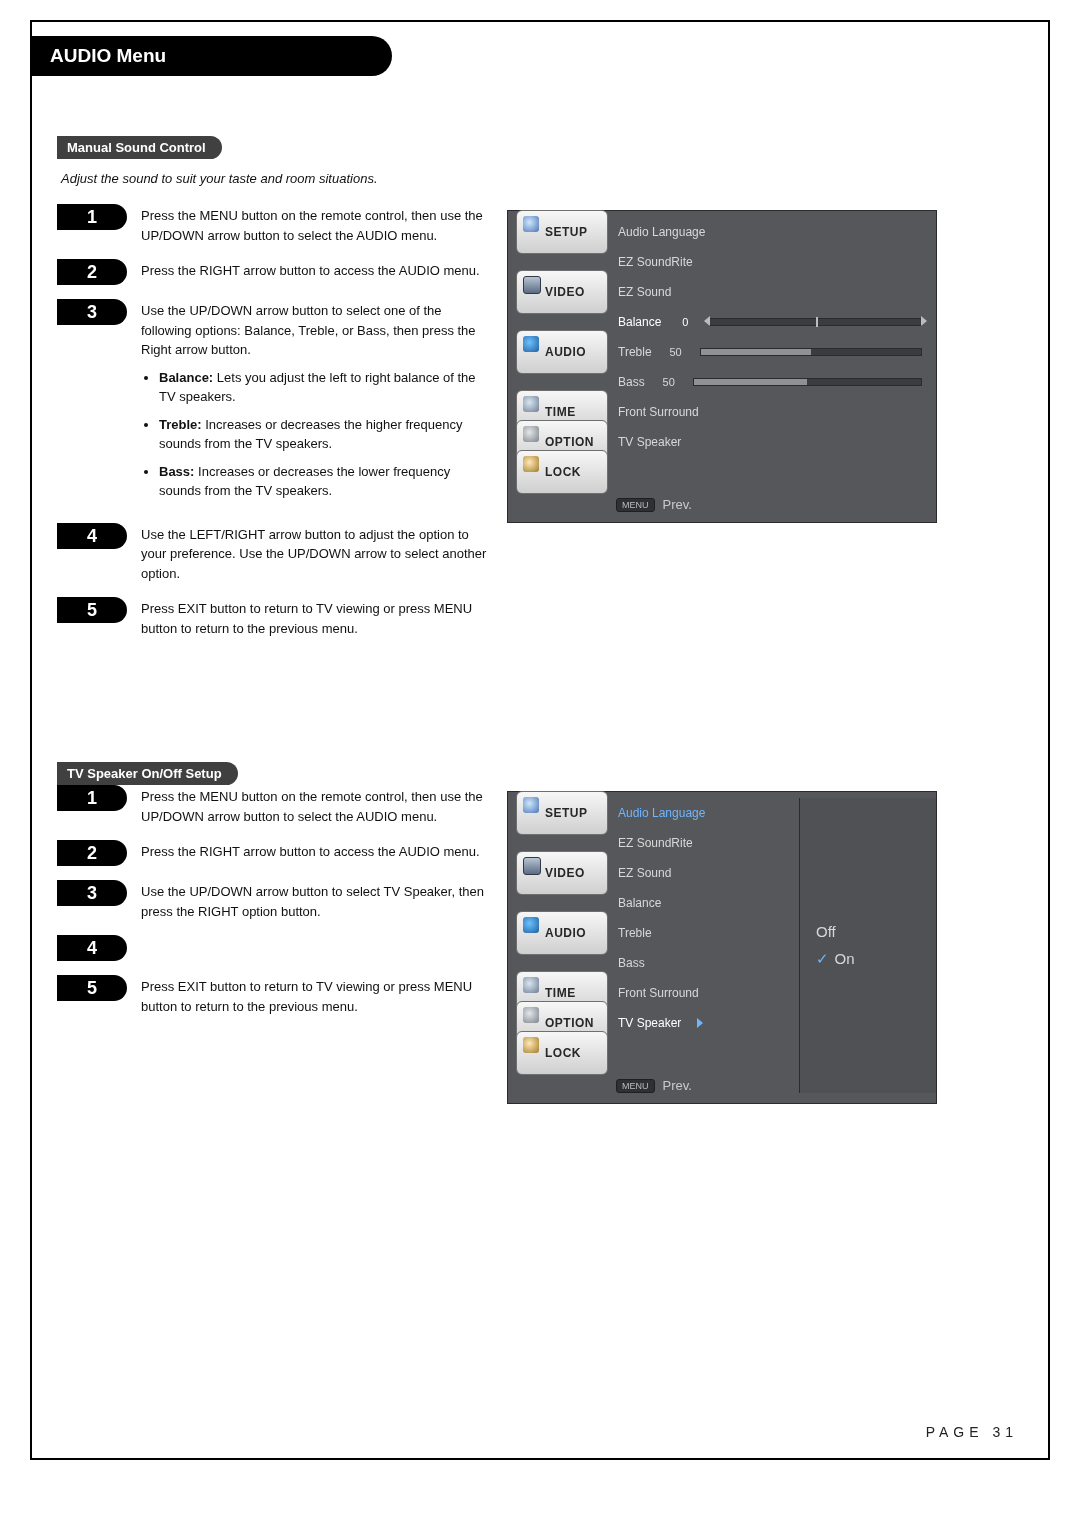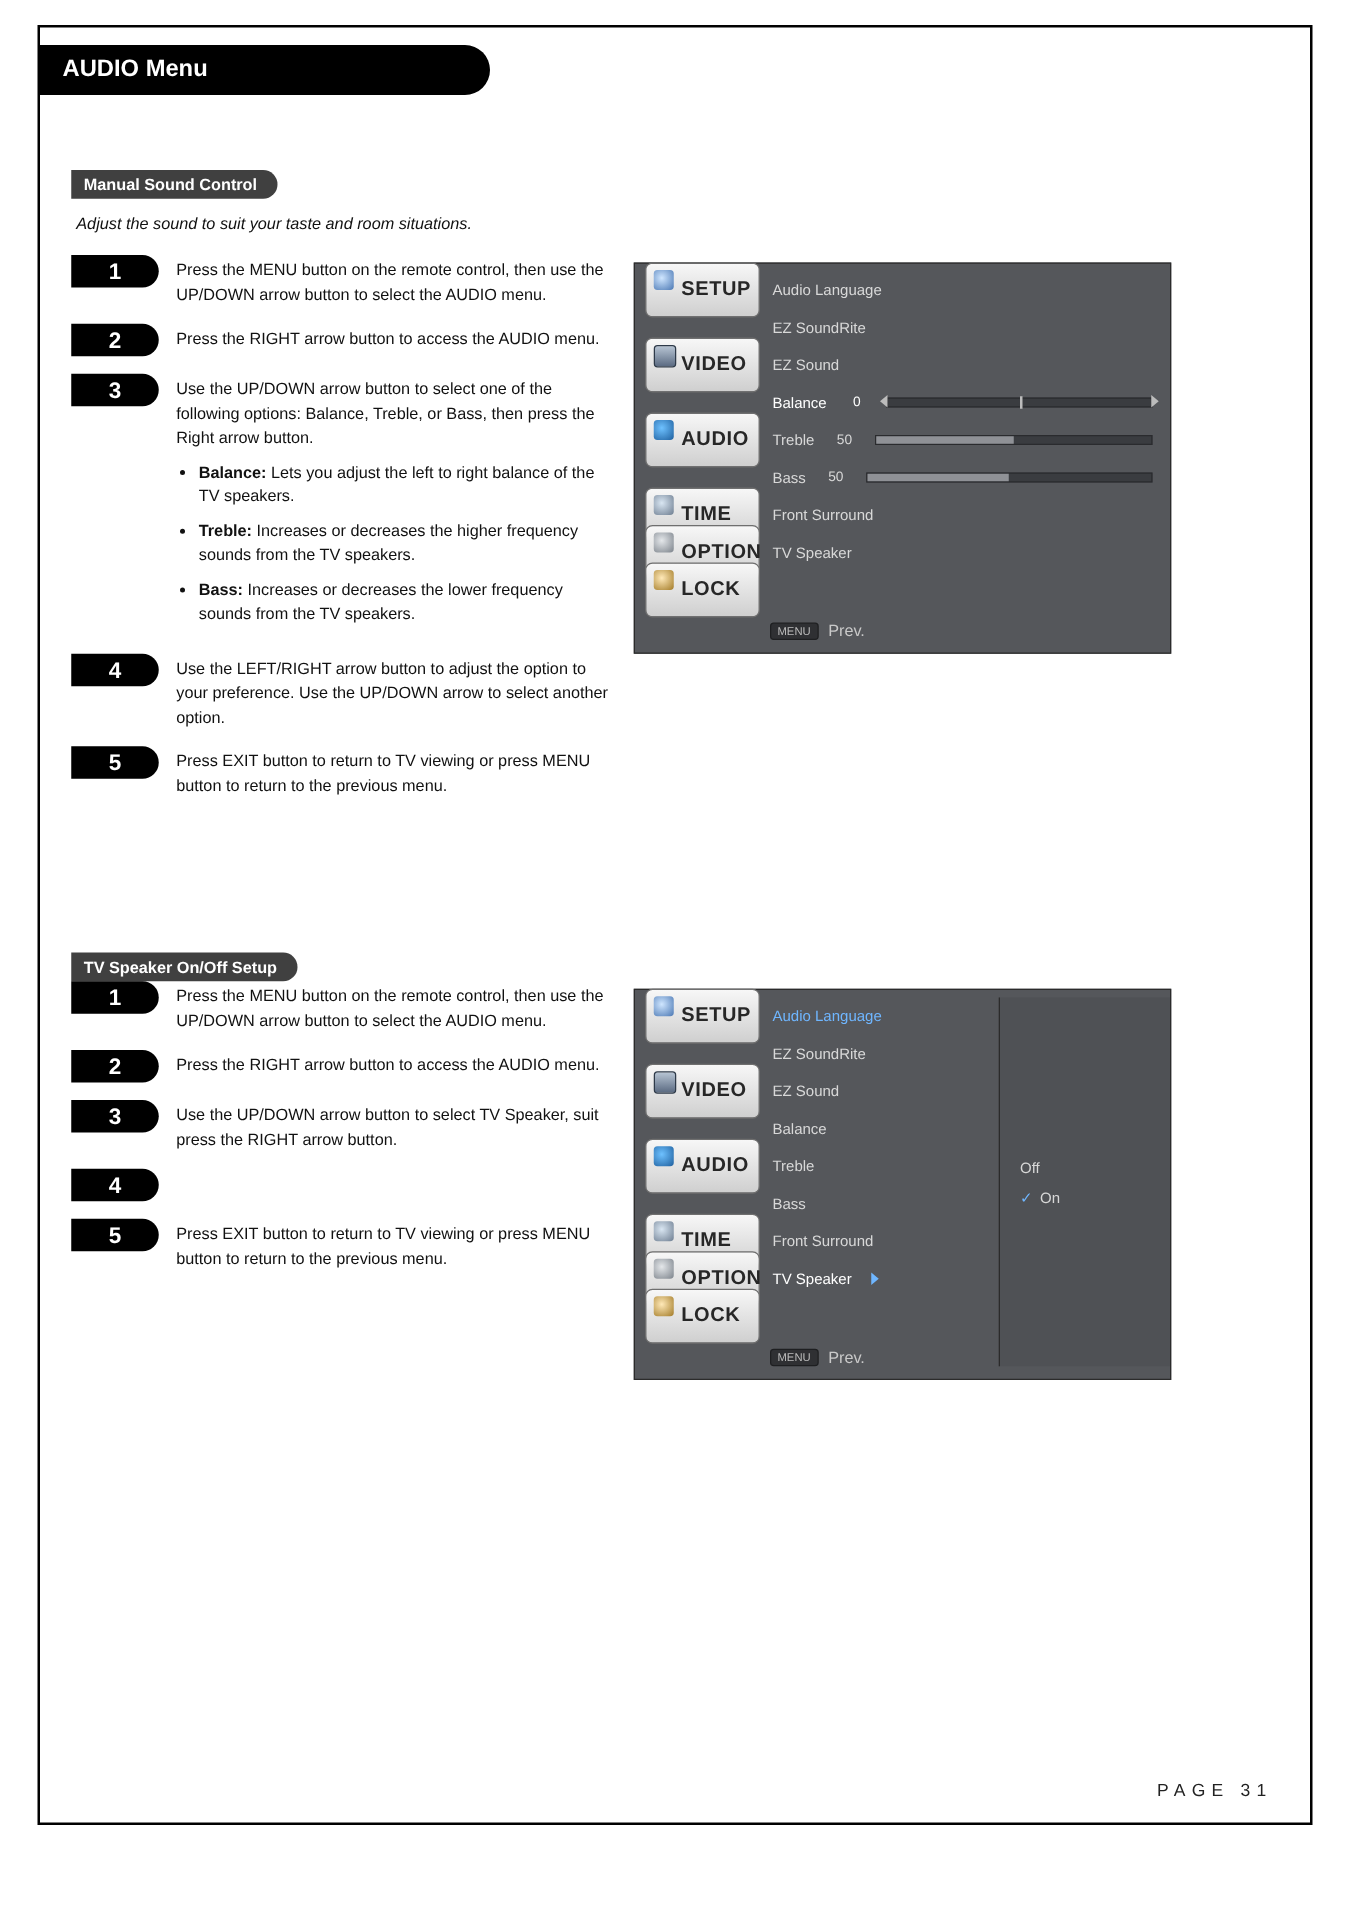--- a/index.html
+++ b/index.html
@@ -123,21 +123,21 @@
     height: 30px;
     align-items: center;
   }
   .osd-tab {
     width: 92px;
     height: 44px;
     background: linear-gradient(#f7f7f7,#cfcfcf);
     border: 1px solid #6f6f6f;
     border-radius: 6px;
     color: #272727;
-    font-size: 16px;
+    font-size: 12px;
     font-weight: bold;
     display: flex;
     align-items: center;
     padding-left: 28px;
     margin: 4px 6px 4px 0;
     position: relative;
     box-sizing: border-box;
     letter-spacing: 0.5px;
   }
   .osd-tab .ic {
@@ -213,21 +213,21 @@
 
   .submenu {
     width: 120px;
     background: #4f5155;
     border-left: 1px solid #2b2b2b;
     display: flex;
     flex-direction: column;
     justify-content: center;
     gap: 10px;
     padding-left: 16px;
-    font-size: 12px;
+    font-size: 15px;
     color: #d7d7d7;
   }
   .submenu .on::before {
     content: "✓";
     color: #6fb6ff;
     margin-right: 6px;
   }
   .arrow-r {
     width:0;height:0;display:inline-block;vertical-align:middle;
     border-top:5px solid transparent;border-bottom:5px solid transparent;
@@ -384,21 +384,21 @@
         <div class="step">
           <div class="step-badge">1</div>
           <div class="step-text">Press the MENU button on the remote control, then use the UP/DOWN arrow button to select the AUDIO menu.</div>
         </div>
         <div class="step">
           <div class="step-badge">2</div>
           <div class="step-text">Press the RIGHT arrow button to access the AUDIO menu.</div>
         </div>
         <div class="step">
           <div class="step-badge">3</div>
-          <div class="step-text">Use the UP/DOWN arrow button to select TV Speaker, suit press the RIGHT arrow button.</div>
+          <div class="step-text">Use the UP/DOWN arrow button to select TV Speaker, then press the RIGHT option button.</div>
         </div>
         <div class="step">
           <div class="step-badge">4</div>
         </div>
         <div class="step">
           <div class="step-badge">5</div>
           <div class="step-text">Press EXIT button to return to TV viewing or press MENU button to return to the previous menu.</div>
         </div>
       </div>
 

